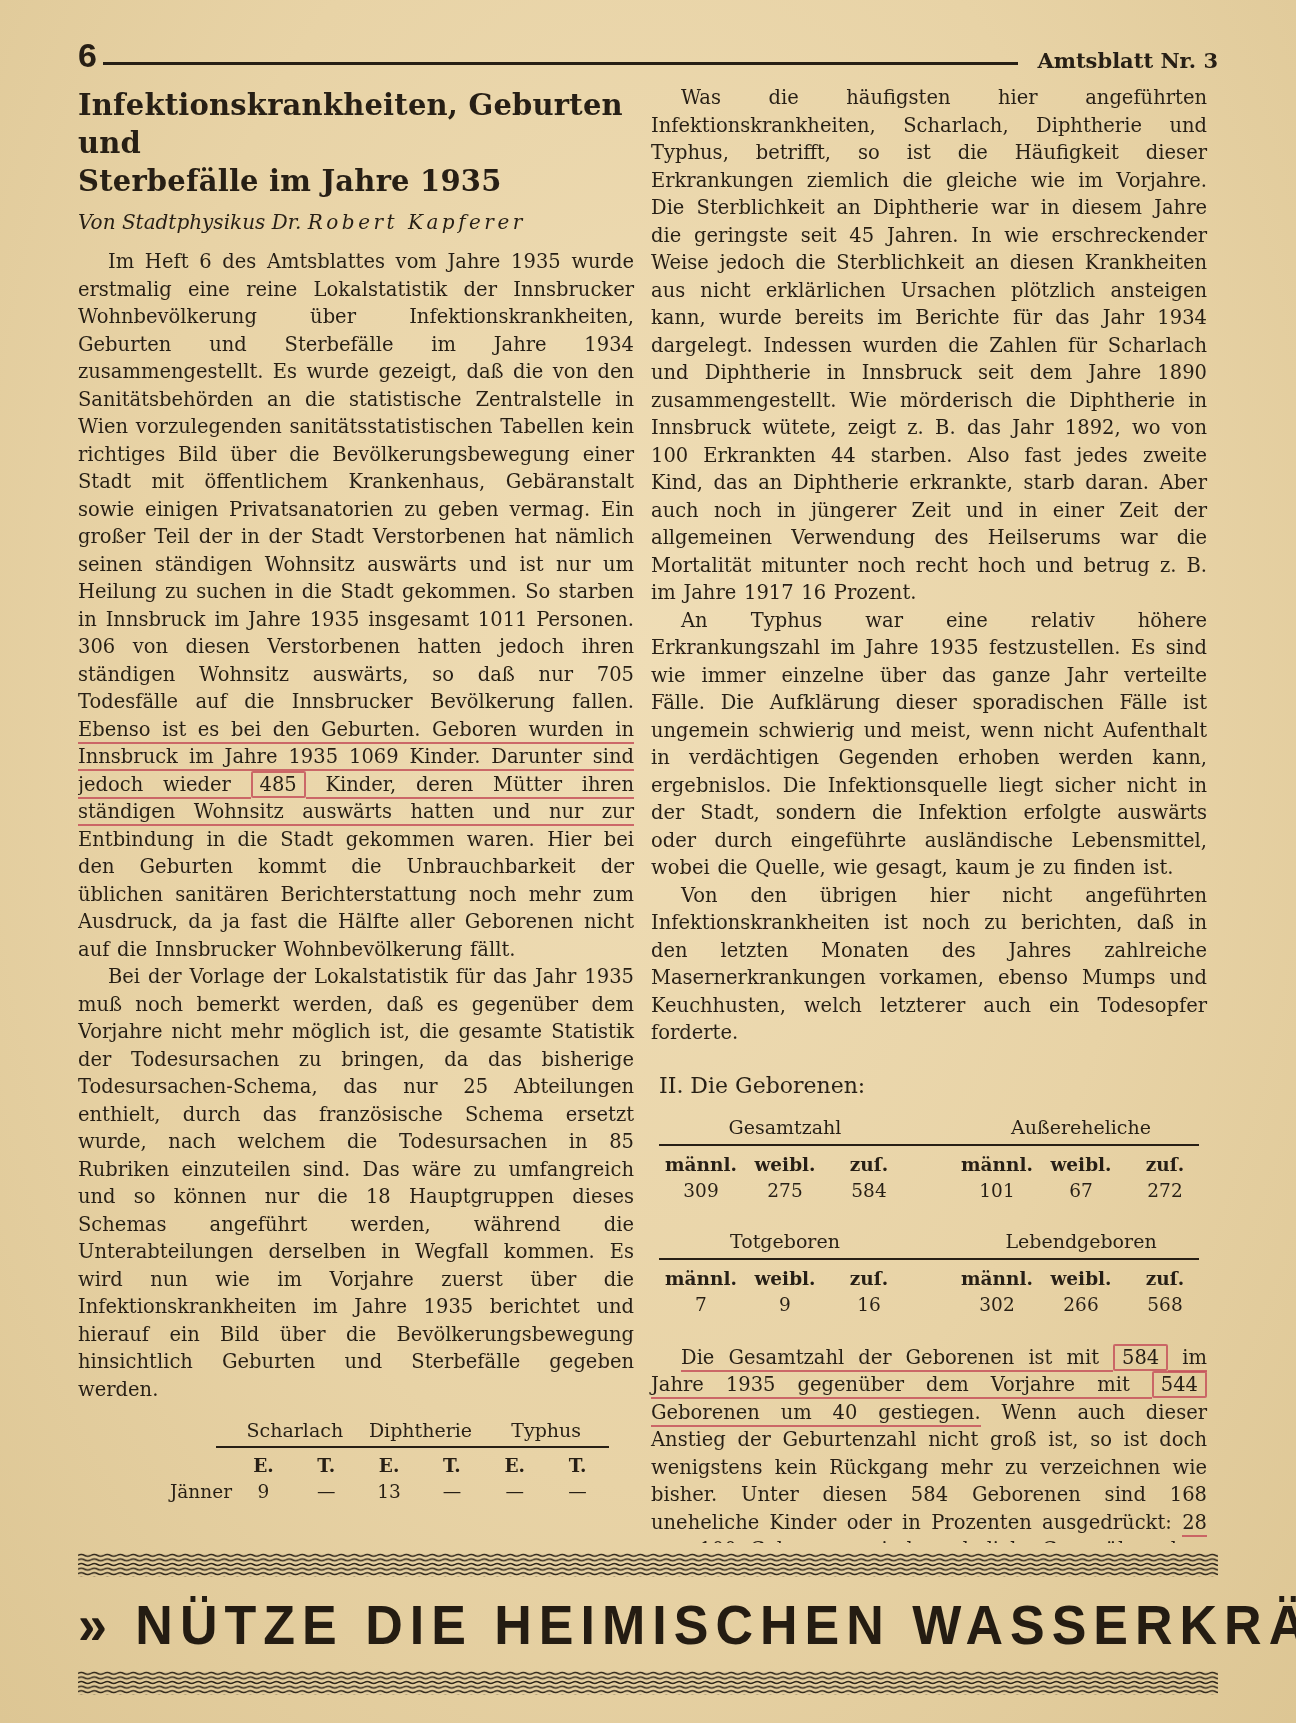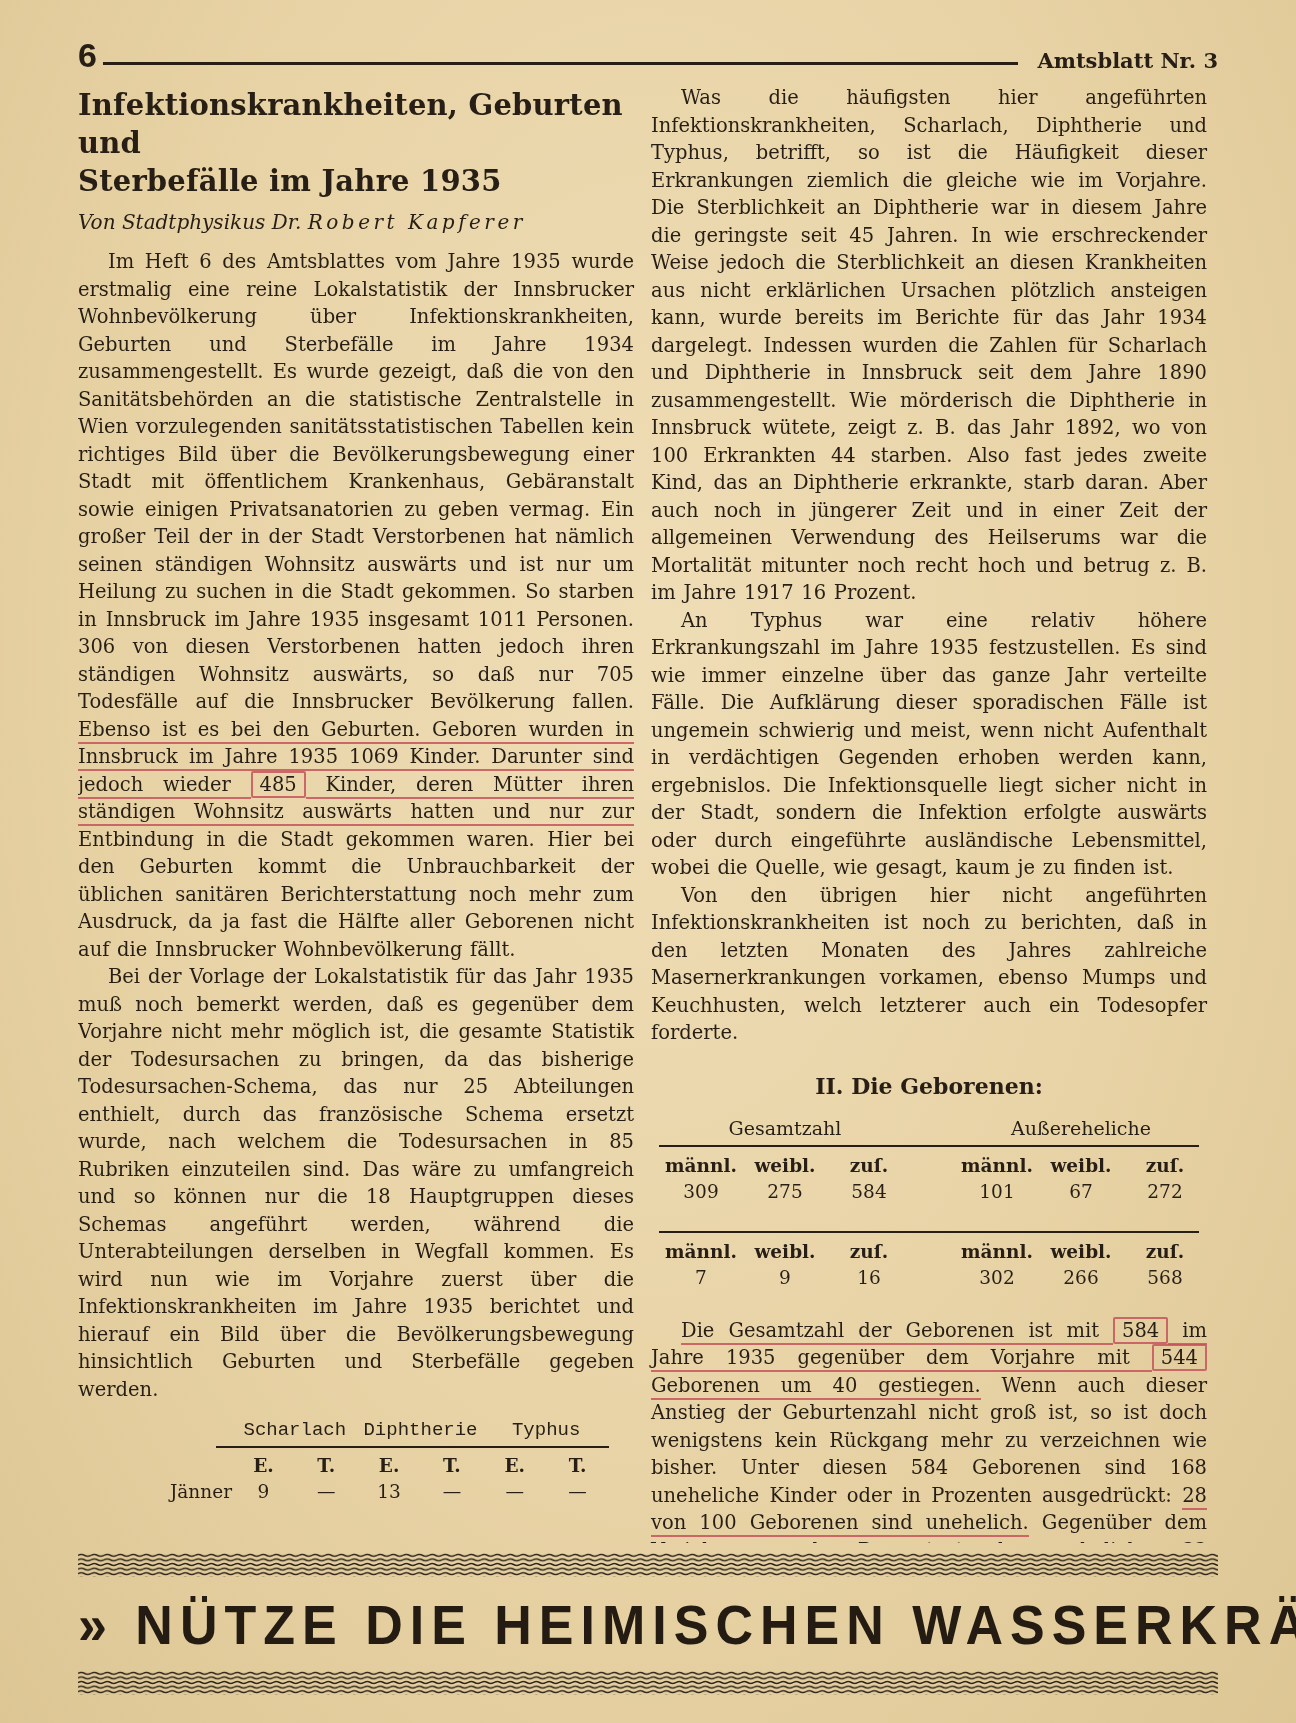--- a/index.html
+++ b/index.html
@@ -38,23 +38,23 @@
     margin:0;font-size:19.5px;line-height:27.5px;text-align:justify;text-indent:30px;
     word-spacing:1.5px;
   }
 
   
   .ann-u{border-bottom:2px solid rgba(197,84,92,.85);padding-bottom:1px;}
   .ann-box{border:2px solid rgba(197,84,92,.85);padding:0 7px;border-radius:2px;}
 
   
   .t1{margin:16px 0 0 26px;width:505px;}
-  .t-heading{font-weight:700;font-size:21px;text-align:center;margin-bottom:14px;}
+  .t-heading{font-weight:400;font-size:21px;margin-bottom:14px;}
   .t1-groups{display:grid;grid-template-columns:128px repeat(3,1fr);font-size:19px;}
-  .t1-groups .grp{text-align:center;font-family:Liberation Mono, monospace;}
+  .t1-groups .grp{text-align:center;}
   .t1-rule{border-top:2px solid #271f15;margin:5px 0 4px 112px;}
   .t1-row,.t1-head,.t1-totals{display:grid;grid-template-columns:128px repeat(6,1fr);font-size:18.5px;line-height:25px;}
   .t1-head{font-weight:700;line-height:27px;}
   .t1-head .cell,.t1-row .cell,.t1-totals .cell{text-align:center;}
   .t1-row .month{text-align:right;padding-left:8px;}
 
   
   .t2{margin:26px 0 18px 8px;width:540px;}
   .t2 .t-heading{margin-bottom:18px;font-size:22px;}
   .t2-groups,.t2-cols,.t2-vals{display:grid;grid-template-columns:repeat(3,84px) 44px repeat(3,84px);}
@@ -164,20 +164,25 @@
               <span class="cell">309</span>
               <span class="cell">275</span>
               <span class="cell">584</span>
               <span class="cell">101</span>
               <span class="cell">67</span>
               <span class="cell">272</span>
             </div>
         </div>
 
         <div class="t2-section">
+          <div class="t2-groups">
+            <span class="grp">Totgeboren</span>
+            <span class="gap"></span>
+            <span class="grp">Lebendgeboren</span>
+          </div>
           <div class="t2-rule"></div>
           <div class="t2-cols">
               <span class="cell">männl.</span>
               <span class="cell">weibl.</span>
               <span class="cell">zuſ.</span>
               <span class="cell">männl.</span>
               <span class="cell">weibl.</span>
               <span class="cell">zuſ.</span>
             </div>
           <div class="t2-vals">

